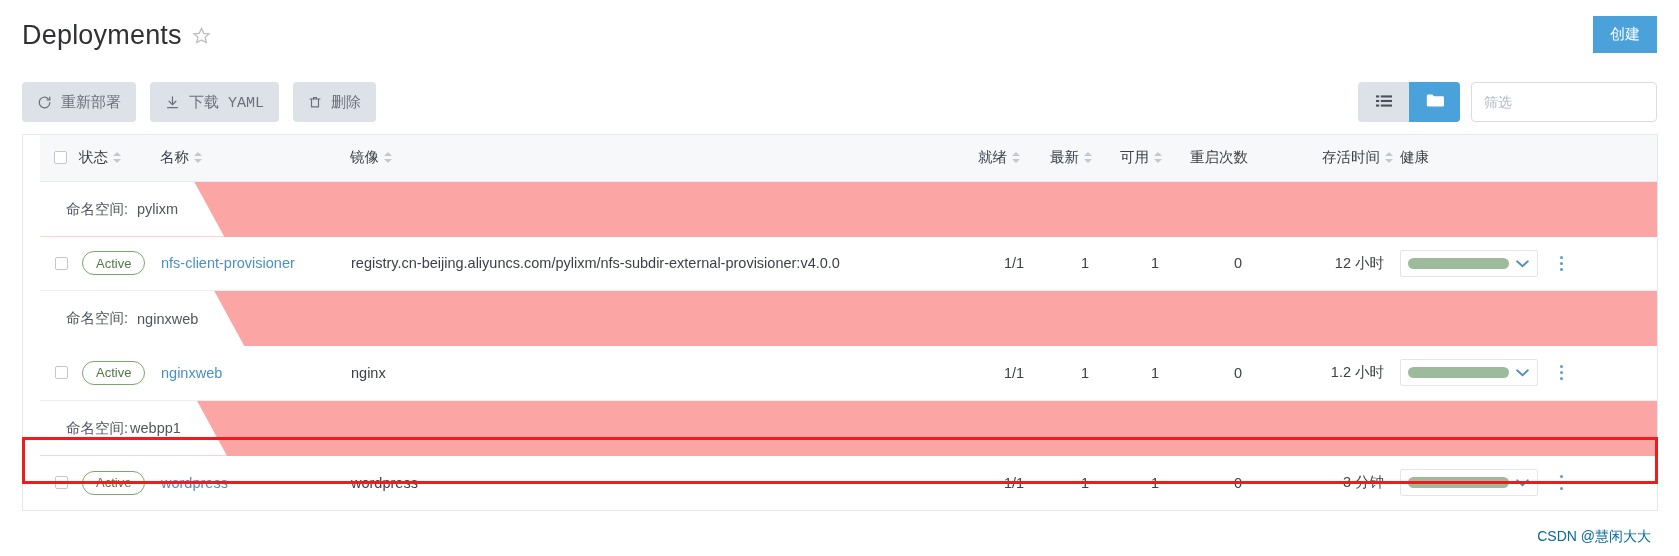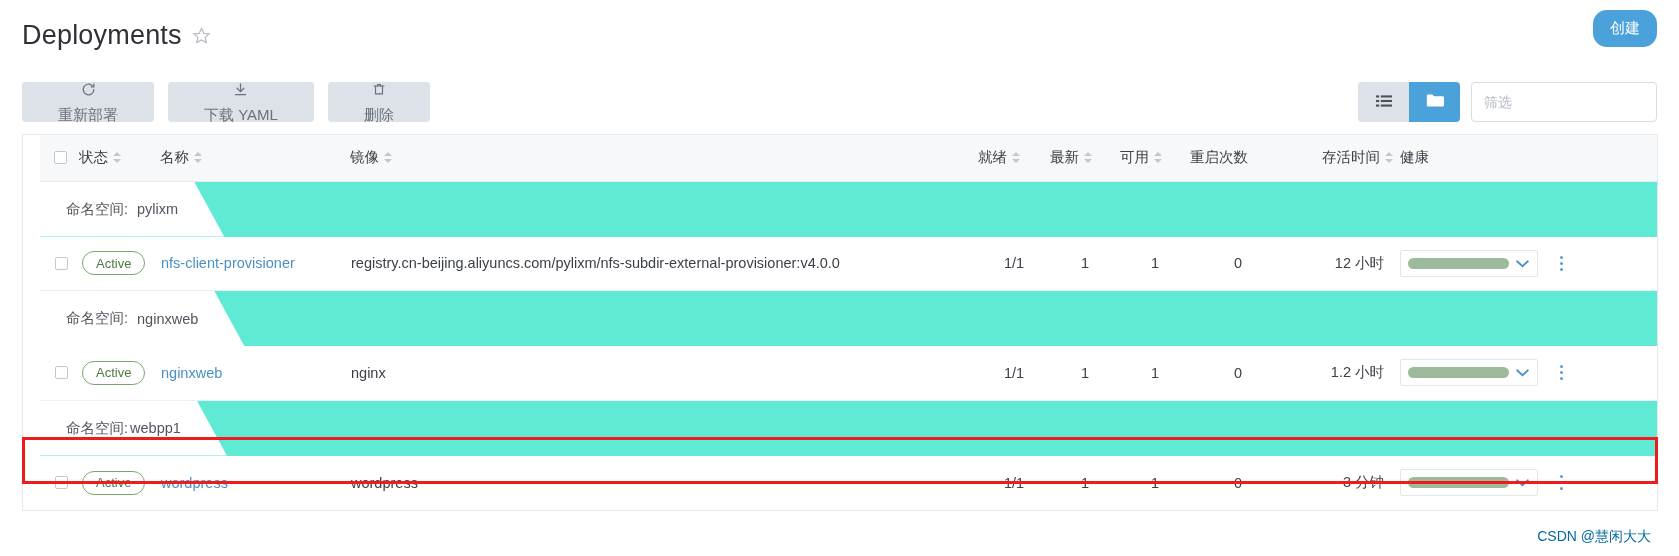--- a/index.html
+++ b/index.html
@@ -18,33 +18,33 @@
   }
   .page-title-wrap {
     position: absolute; left: 22px; top: 20px;
     display: flex; align-items: center; gap: 10px;
   }
   .page-title {
     font-size: 27px; color: #2f3137; font-weight: 400; letter-spacing: .2px;
   }
   .star-icon { width: 19px; height: 19px; display: block; }
   .btn-create {
-    position: absolute; right: 22px; top: 10px;
-    background: #4ba1da; color: #fff; border: none; border-radius: 14px;
+    position: absolute; right: 22px; top: 16px;
+    background: #4ba1da; color: #fff; border: none; border-radius: 0;
     font-size: 15px; padding: 9px 17px; cursor: pointer;
     font-family: inherit;
   }
 
   
   .toolbar { position: absolute; left: 0; top: 78px; width: 1679px; height: 56px; }
   .tool-btns { position: absolute; left: 22px; top: 4px; display: flex; gap: 14px; }
   .tbtn {
     background: #dde1e8; color: #6c727c; border: none; border-radius: 4px;
-    height: 40px; padding: 0 36px; font-size: 15px; cursor: pointer;
-    display: flex; align-items: center; gap: 9px; font-family: Liberation Sans, sans-serif; flex-direction: column;
+    height: 40px; padding: 0 15px; font-size: 15px; cursor: pointer;
+    display: flex; align-items: center; gap: 9px; font-family: Liberation Mono, monospace;
   }
   .tbtn svg { display: block; }
 
   .right-tools {
     position: absolute; right: 22px; top: 4px; display: flex; align-items: center; gap: 11px;
   }
   .viewtoggle { display: flex; border-radius: 4px; overflow: hidden; }
   .vt-btn {
     width: 51px; height: 40px; border: none; cursor: pointer;
     display: flex; align-items: center; justify-content: center;
@@ -81,21 +81,21 @@
   .sort-ico:before { top: 1px; border-bottom: 4.5px solid #9aa0ab; }
   .sort-ico:after { bottom: 1px; border-top: 4.5px solid #9aa0ab; }
 
   .cbox {
     width: 13px; height: 13px; border: 1px solid #c3c8d0; border-radius: 2px;
     background: #fff; display: inline-block; cursor: pointer;
   }
 
   
   tr.group-row td { padding: 0; background: #efeff0; border: none; height: 55px; }
-  .group-band { position: relative; height: 55px; width: 100%; background: #5eead4; }
+  .group-band { position: relative; height: 55px; width: 100%; background: #fca5a5; }
   .group-tab {
     position: absolute; left: 0; top: 0; height: 55px; padding-left: 26px; padding-right: 46px;
     background: #fff; display: flex; align-items: center;
     font-size: 14.5px; color: #51555d;
     clip-path: polygon(0 0, calc(100% - 30px) 0, 100% 100%, 0 100%);
   }
 
   tr.data-row td {
     height: 54px; border-bottom: 1px solid #edeef1; font-size: 14.5px; color: #3c4048;
     vertical-align: middle; background: #fff;

